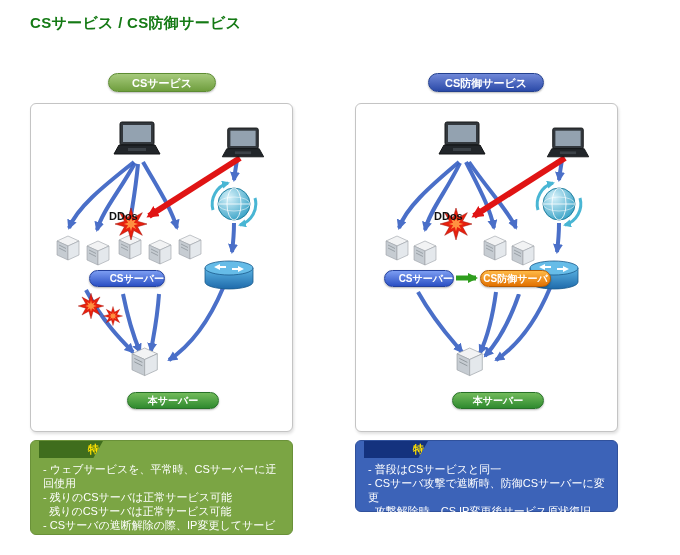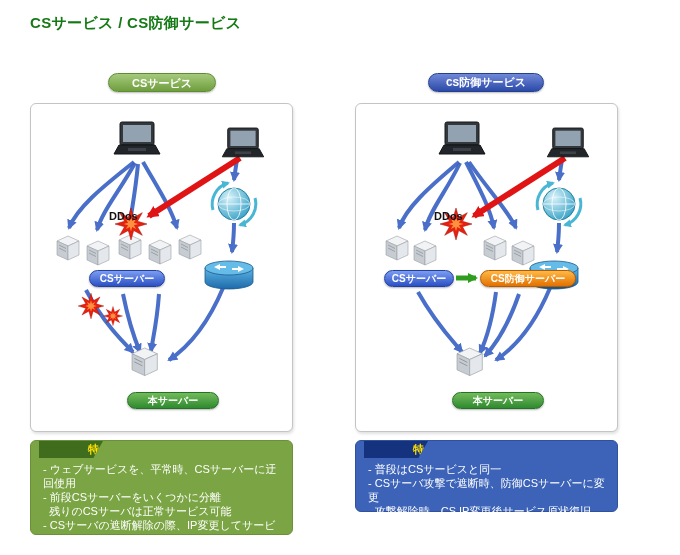--- a/index.html
+++ b/index.html
@@ -5,35 +5,35 @@
   * { margin:0; padding:0; box-sizing:border-box; }
   html,body { background:#fff; }
   body { font-family:"Liberation Sans", sans-serif; }
   .page { position:relative; width:680px; height:555px; background:#fff; overflow:hidden; }
 
   .title { position:absolute; left:30px; top:14px; font-size:15px; font-weight:bold; color:#157a15; letter-spacing:.3px; }
 
   .badge { position:absolute; height:19px; line-height:18px; text-align:center; color:#fff;
            font-size:11px; font-weight:bold; border-radius:10px; box-shadow:0 1px 2px rgba(0,0,0,.28); }
   .badge-left  { left:108px; top:73px; width:108px; background:linear-gradient(#a6ca7c,#6f9e3e); border:1px solid #5d8c33; }
-  .badge-right { left:428px; top:73px; width:116px; background:linear-gradient(#7088d8,#2b4aa8); border:1px solid #23408f;font-family:Liberation Mono, monospace; }
+  .badge-right { left:428px; top:73px; width:116px; background:linear-gradient(#7088d8,#2b4aa8); border:1px solid #23408f; }
 
   .panel { position:absolute; top:103px; width:263px; height:329px; background:#fff;
            border:1px solid #c4c4c4; border-radius:6px; box-shadow:1px 2px 3px rgba(0,0,0,.12); }
   .panel-left { left:30px; }
   .panel-right { left:355px; }
   .panel svg { position:absolute; left:0; top:0; }
 
   .ab { stroke:#3b63c4; stroke-width:4; fill:none; opacity:.92; }
   .ar { stroke:#e01414; stroke-width:6; fill:none; }
   .ag { stroke:#2f9e1e; stroke-width:5; fill:none; }
 
   .pill { position:absolute; height:17px; line-height:15px; border-radius:9px; text-align:center;
           color:#fff; font-size:10px; font-weight:bold; box-shadow:0 1px 2px rgba(0,0,0,.3); }
-  .pill-cs   { background:linear-gradient(#7c9df2,#2b50c4); border:1px solid #23409c; }
+  .pill-cs   { background:linear-gradient(#7c9df2,#2b50c4); border:1px solid #23409c;text-align:right; }
   .pill-def  { background:linear-gradient(#ffb946,#e27100); border:1px solid #b55a00; }
   .pill-main { background:linear-gradient(#72bb5b,#2f8a2f); border:1px solid #277127;margin-left:24px; }
   .ddos-label { position:absolute; font-size:11px; font-weight:bold; color:#111; }
 
   .features { position:absolute; top:440px; width:263px; border-radius:6px; color:#fff; }
   .features-left  { left:30px;  height:95px; background:#7ba544; border:1px solid #6a9139; }
   .features-right { left:355px; height:72px; background:#3c63b8; border:1px solid #30519c; }
   .features-tab { position:absolute; left:8px; top:0; width:64px; height:17px; line-height:17px;
                   text-align:center; font-size:11px; font-weight:bold; color:#ffe100;
                   clip-path:polygon(0 0,100% 0,85% 100%,0 100%);padding-left:45px; }
@@ -168,29 +168,29 @@
       <use href="#srv" x="128" y="132"></use>
       <use href="#srv" x="156" y="137"></use>
 
       <use href="#burst" transform="translate(100,120)"></use>
 
       <use href="#srv" transform="translate(101,244) scale(1.15)"></use>
     </svg>
 
     <span class="ddos-label" style="left:78px; top:106px;">DDos</span>
     <div class="pill pill-cs" style="left:28px; top:166px; width:70px;">CSサーバー</div>
-    <div class="pill pill-def" style="left:124px; top:166px; width:96px;">CS防御サーバー</div>
+    <div class="pill pill-def" style="left:124px; top:166px; width:71px;">CS防御サーバー</div>
     <div class="pill pill-main" style="left:72px; top:288px; width:92px;">本サーバー</div>
   </div>
 
   <div class="features features-left">
     <div class="features-tab tab-left">特徴</div>
     <div class="features-list">
       <div class="feature-line">- ウェブサービスを、平常時、CSサーバーに迂回使用</div>
-      <div class="feature-line">- 前段CSサーバーをいくつかに分離</div>
+      <div class="feature-line">- 残りのCSサーバは正常サービス可能</div>
       <div class="feature-line">  残りのCSサーバは正常サービス可能</div>
       <div class="feature-line">- CSサーバの遮断解除の際、IP変更してサービス</div>
     </div>
   </div>
 
   <div class="features features-right">
     <div class="features-tab tab-right">特徴</div>
     <div class="features-list">
       <div class="feature-line">- 普段はCSサービスと同一</div>
       <div class="feature-line">- CSサーバ攻撃で遮断時、防御CSサーバーに変更</div>

